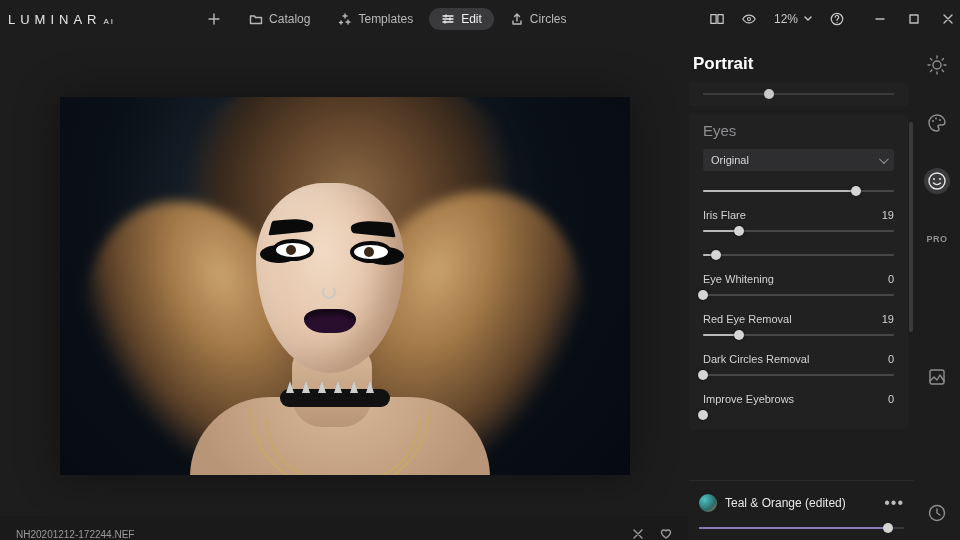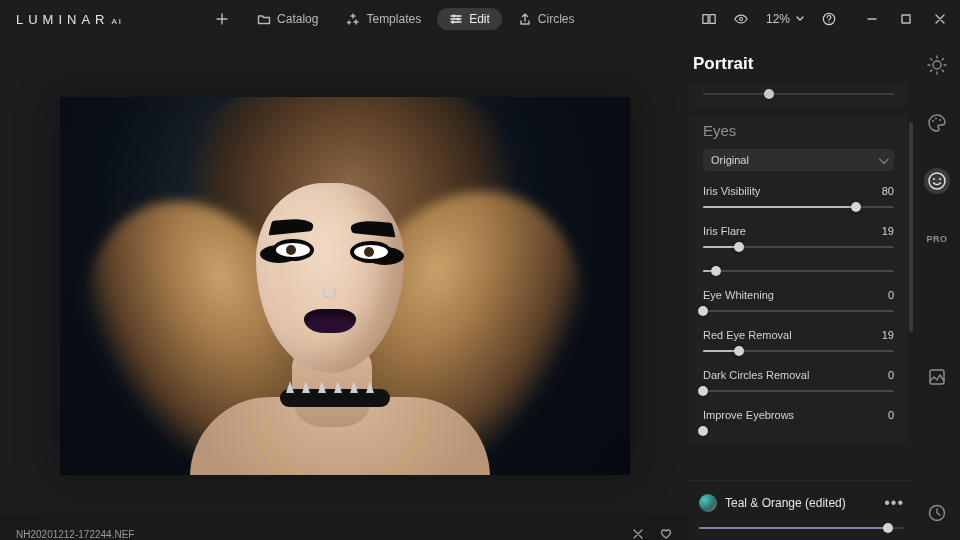--- a/index.html
+++ b/index.html
@@ -1,20 +1,20 @@
 <!DOCTYPE html>
 <html><head>
 <meta charset="utf-8">
 <style>
   * { box-sizing: border-box; margin: 0; padding: 0; }
   html, body { width: 960px; height: 540px; overflow: hidden; font-family: -apple-system, "Segoe UI", sans-serif; }
   body { background: #1d1d1d; color: #c9c9c9; display: flex; flex-direction: column; }
   
   
-  .topbar { height: 38px; display: flex; align-items: center; padding: 0 8px; background: #1d1d1d; }
+  .topbar { height: 38px; display: flex; align-items: center; padding: 0 0; background: #1d1d1d; }
   .brand { font-size: 13px; letter-spacing: 5px; color: #e6e6e6; font-weight: 300; display: flex; align-items: baseline; padding-left: 8px; }
   .brand sup { font-size: 8px; letter-spacing: 2px; margin-left: 2px; }
   .nav-group { display: flex; align-items: center; margin-left: 80px; gap: 4px; }
   .nav-btn { display: flex; align-items: center; gap: 6px; padding: 4px 12px; border-radius: 14px; font-size: 12px; color: #b9b9b9; cursor: pointer; }
   .nav-btn.active { background: #3a3a3c; color: #eee; }
   .nav-icon { width: 14px; height: 14px; display: flex; align-items: center; justify-content: center; }
   .top-right { margin-left: auto; display: flex; align-items: center; gap: 18px; padding-right: 4px; }
   .zoom { font-size: 12px; display:flex; align-items:center; gap:6px;}
   .win-controls { display:flex; gap:18px; margin-left:10px; }
   .win-btn { width:16px; height:16px; display:flex; align-items:center; justify-content:center; color:#bdbdbd; cursor:pointer;}
@@ -243,24 +243,20 @@
               <div class="mini-thumb" style="left:32%"></div>
           </div>
         </div>
         <div class="sub-card">
           <div class="section-label">Eyes</div>
           <div class="select-row">
             <span>Original</span>
           </div>
           <div id="sliders-mount">
               <div class="slider-row">
-                <div class="slider-label">
-                  <span>Iris Visibility</span>
-                  <span>80</span>
-                </div>
                 <div class="slider-track-wrap">
                   <div class="track-bg"></div>
                   <div class="track-fill" style="width:80%"></div>
                   <div class="thumb" style="left:80%"></div>
                 </div>
               </div>
               <div class="slider-row">
                 <div class="slider-label">
                   <span>Iris Flare</span>
                   <span>19</span>

